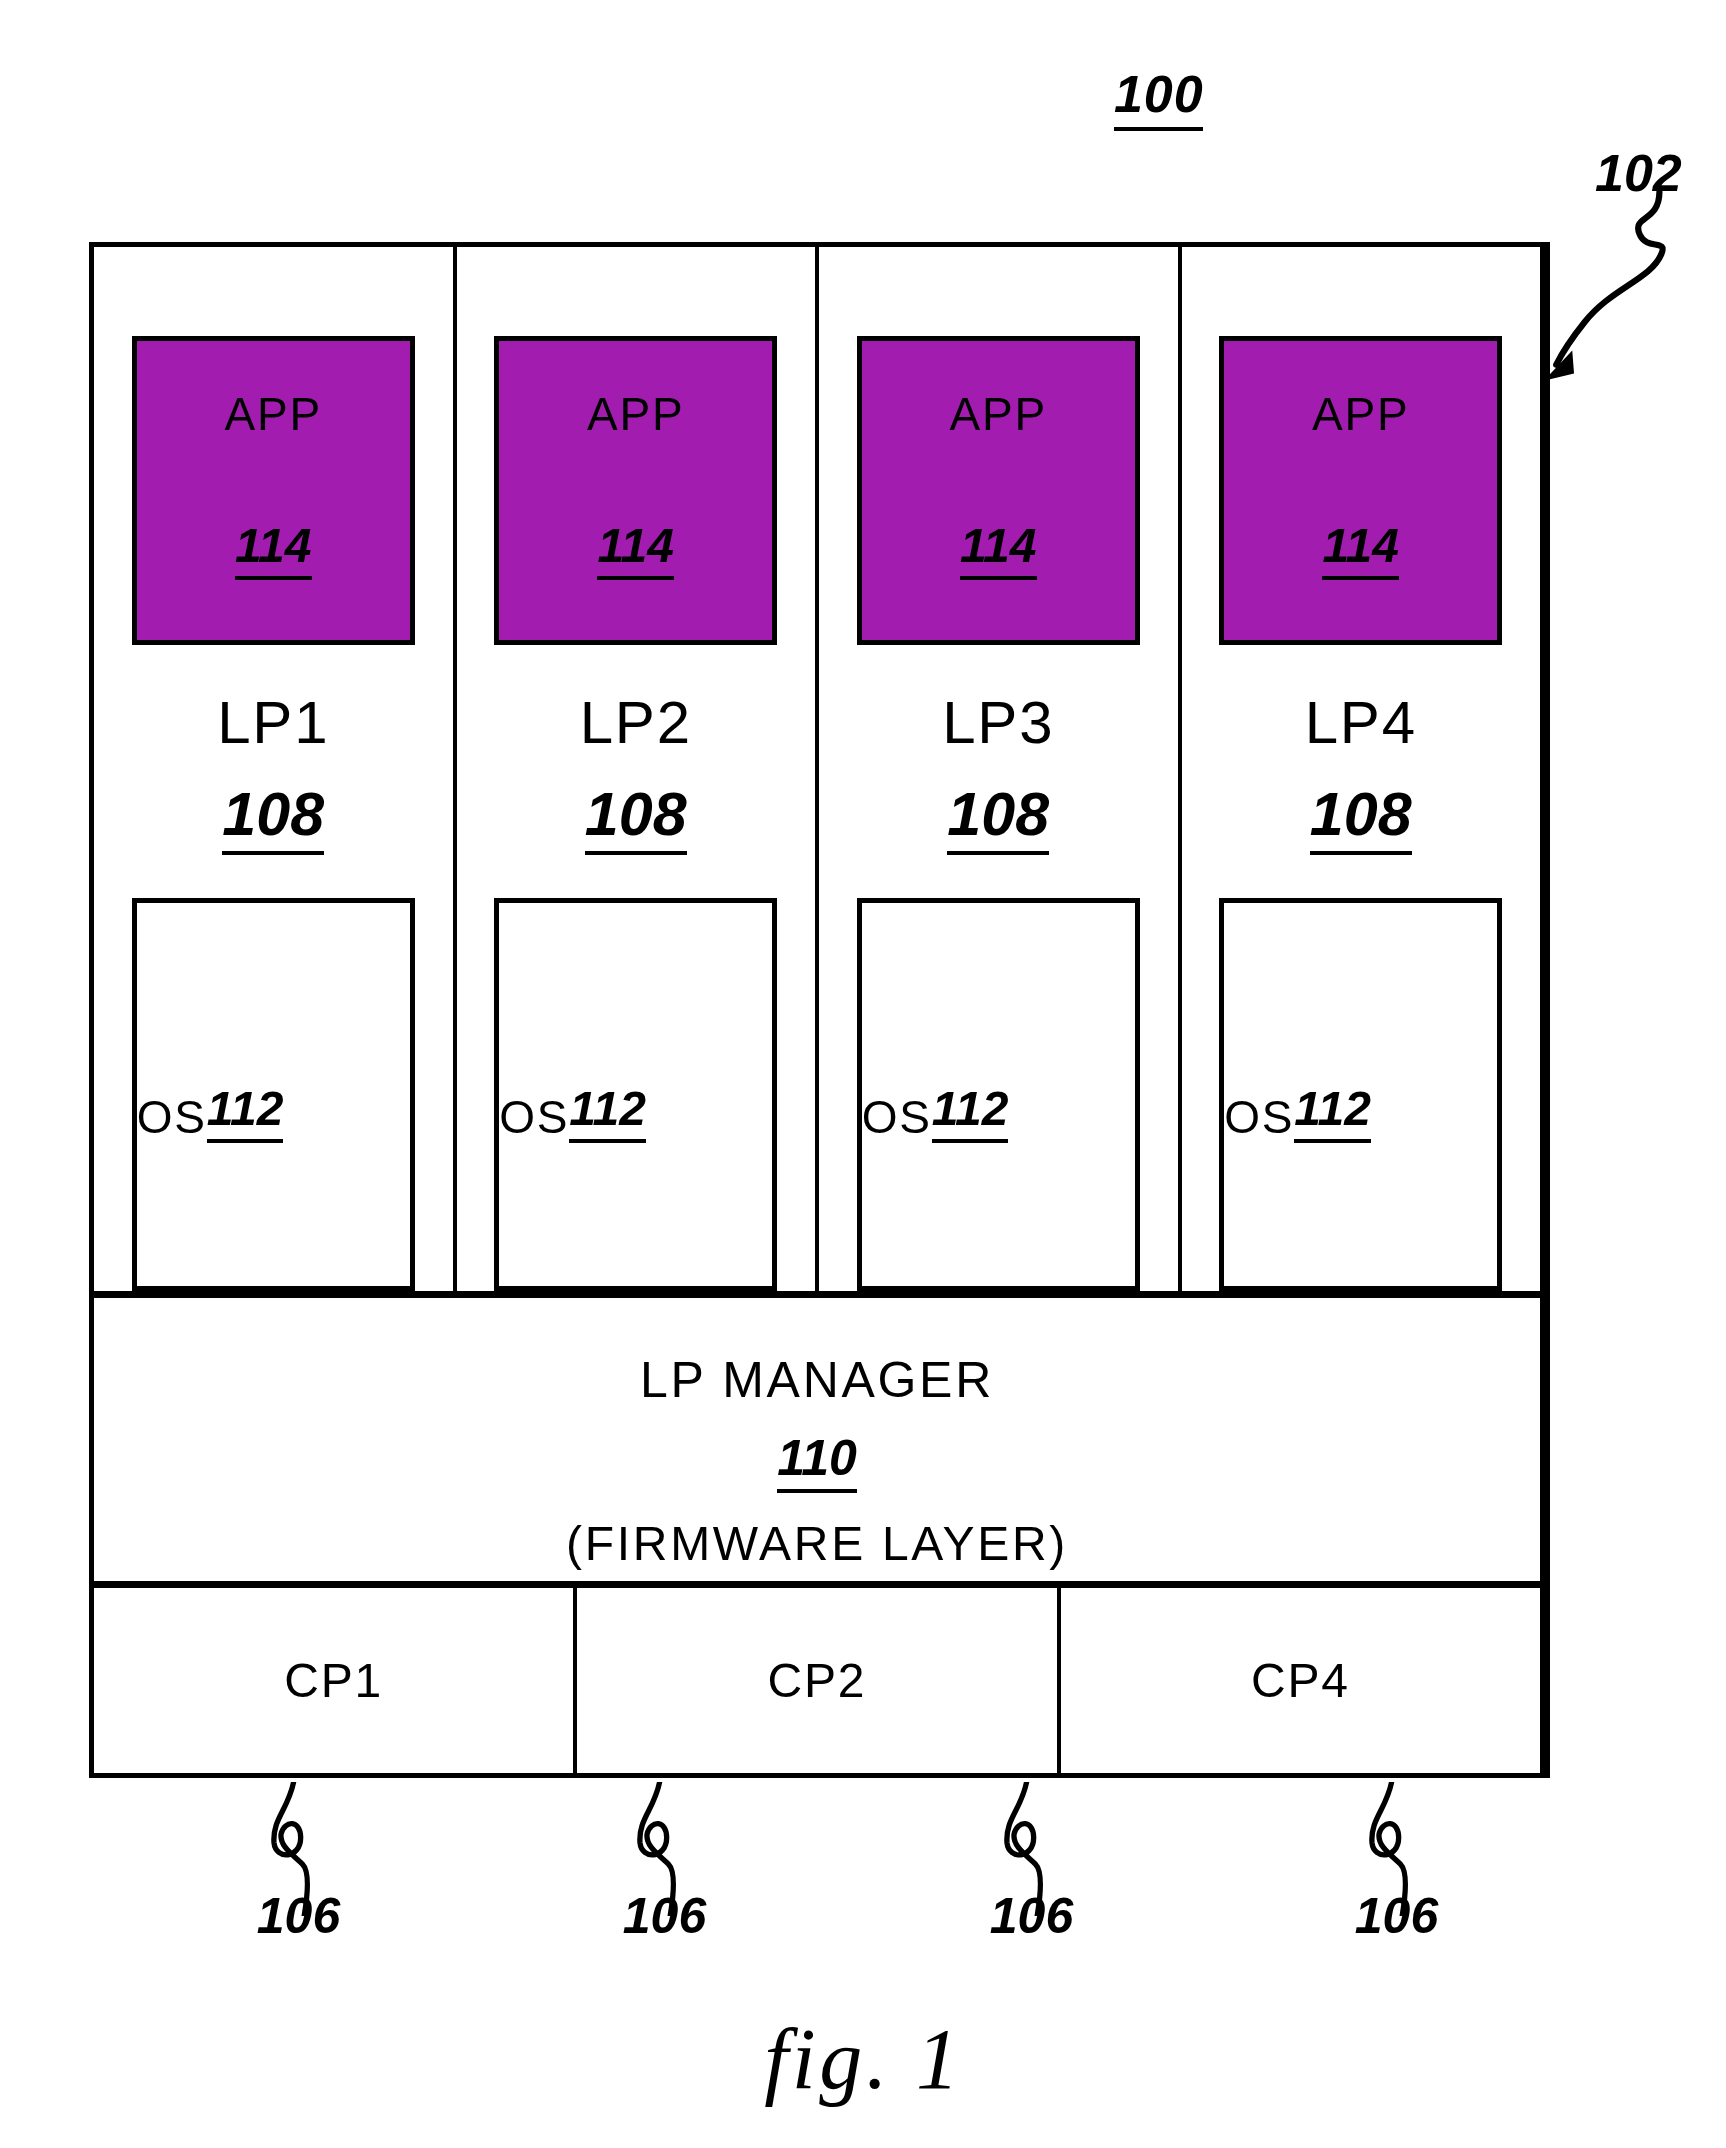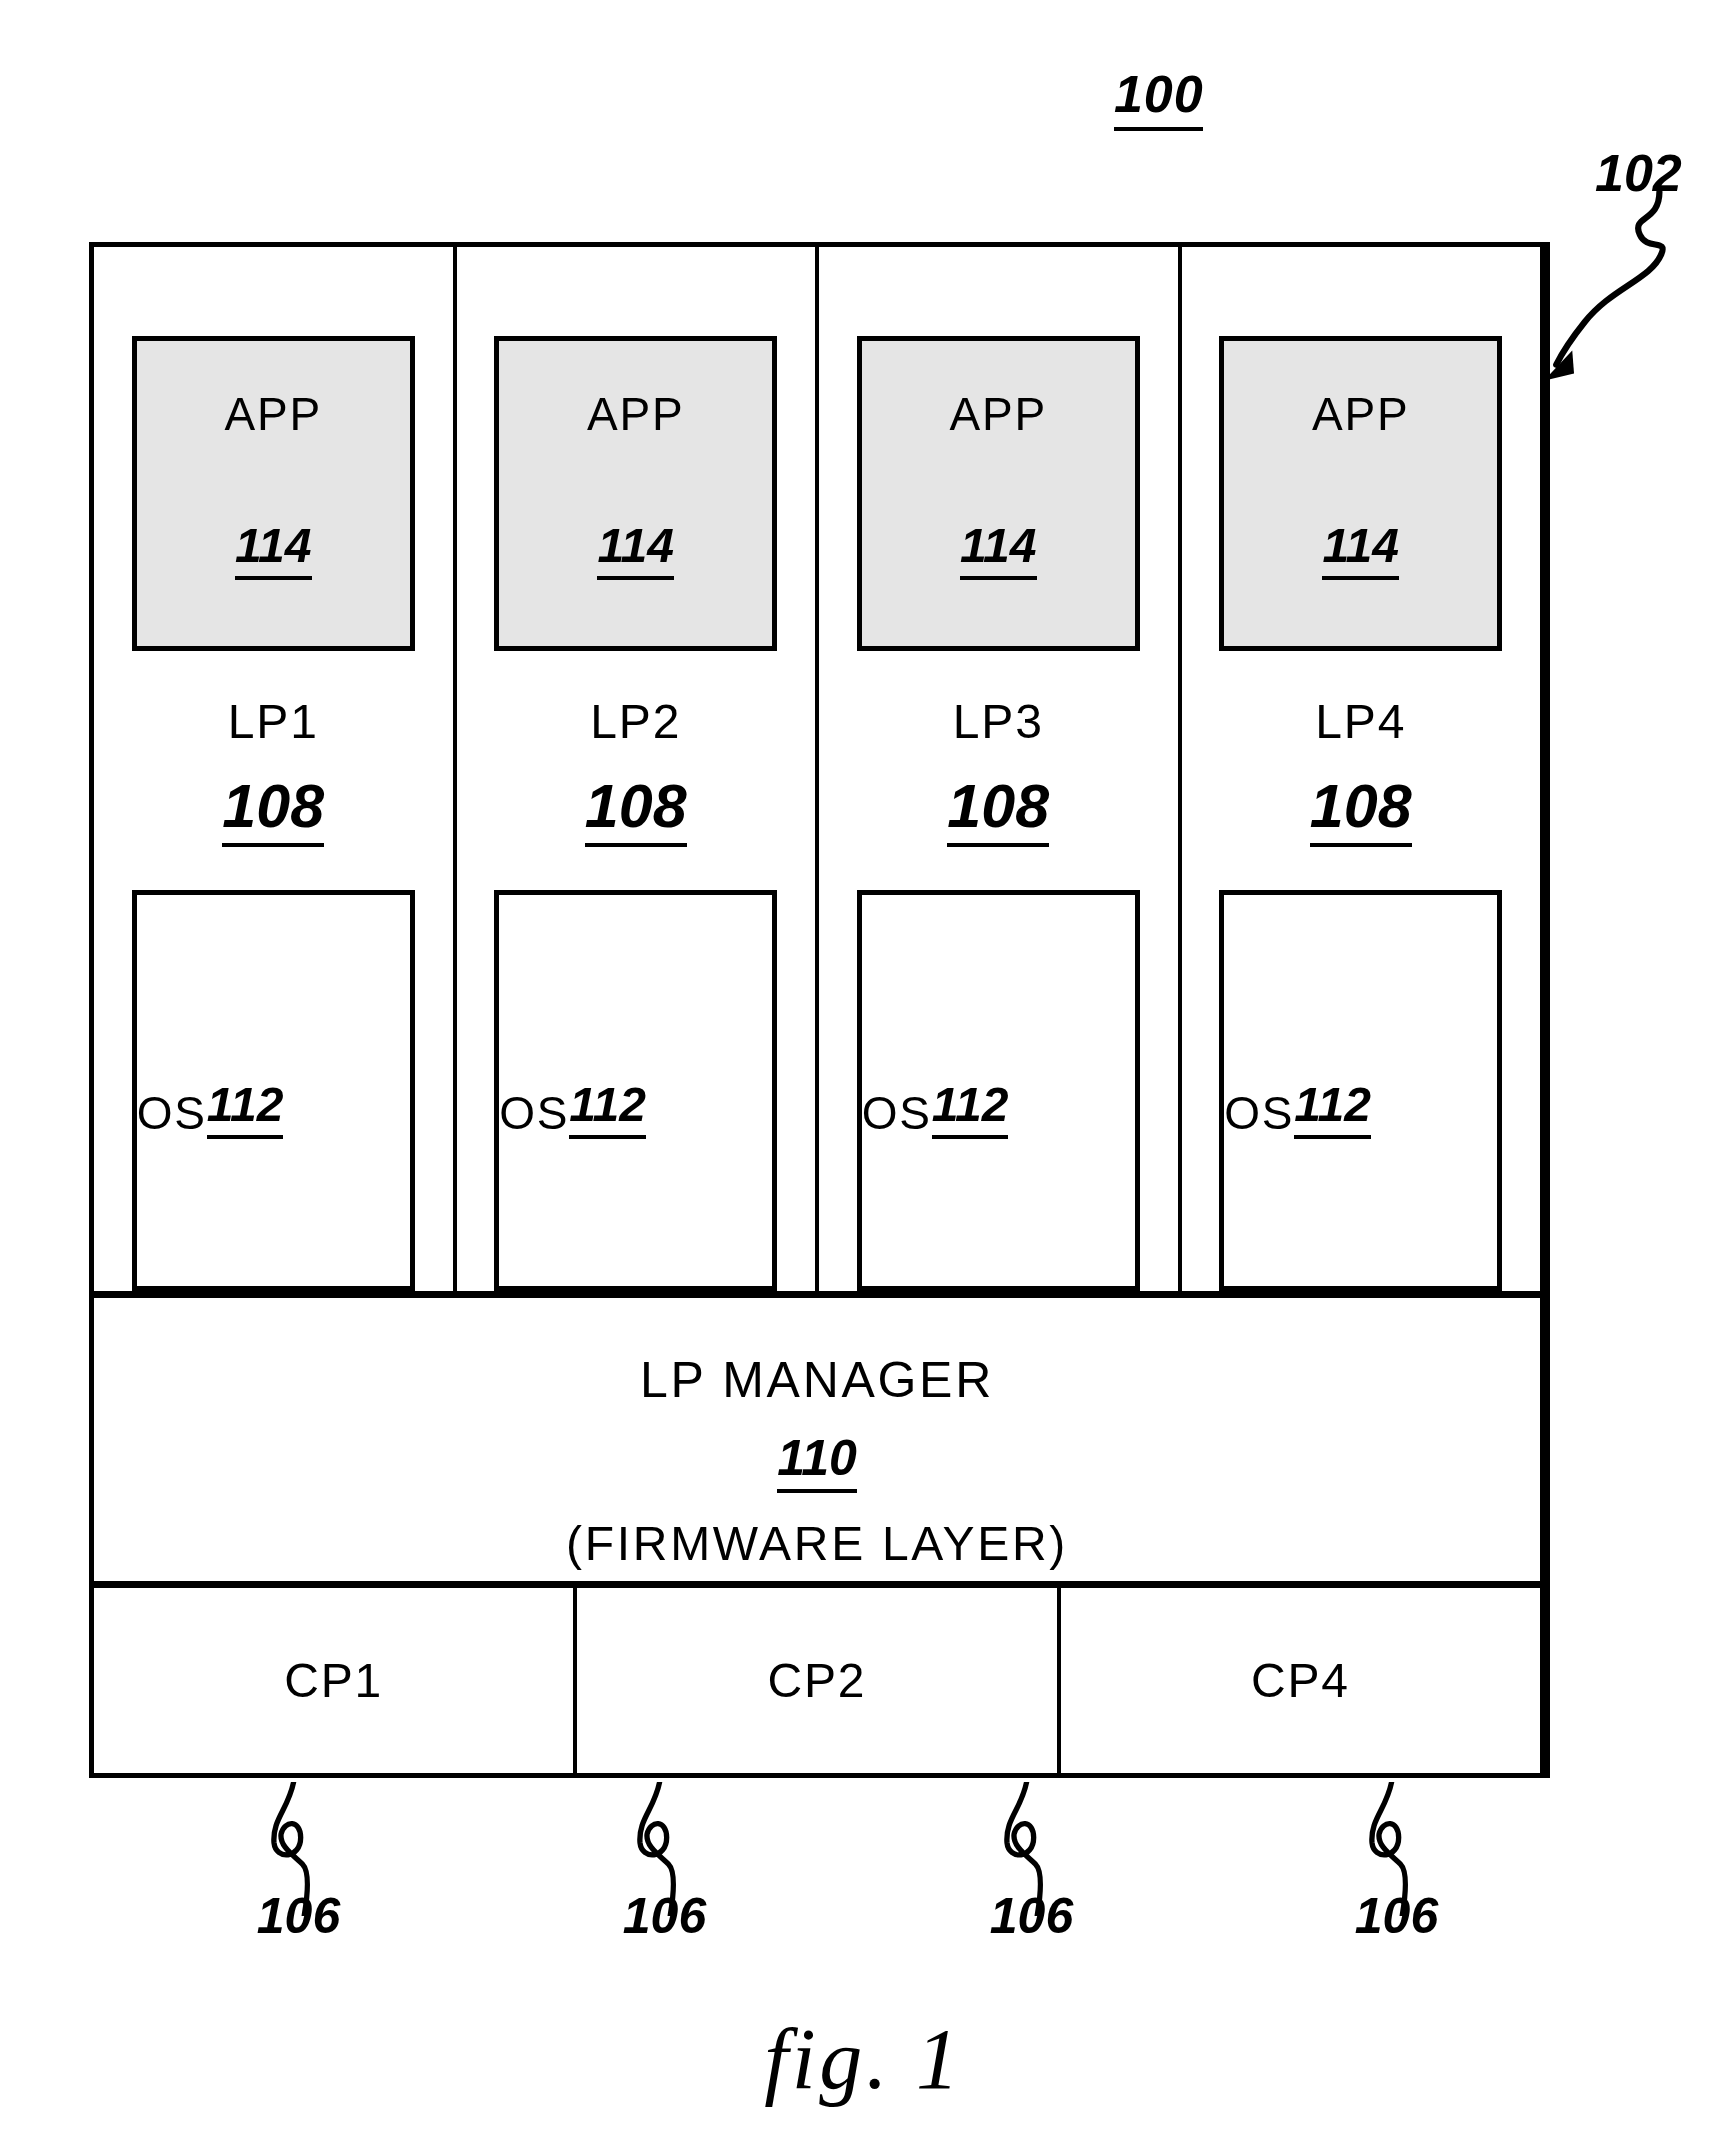--- a/index.html
+++ b/index.html
@@ -86,38 +86,38 @@
   .lp-column + .lp-column {
     border-left: 4.5px solid #000;
   }
 
   .app-box {
     box-sizing: border-box;
     width: 283px;
     height: 340px;
     margin-top: 89px;
     border: 5.3px solid #000;
-    background: #e5e5e5;
+    background: #a21caf;
     display: flex;
     flex-direction: column;
     align-items: center;
     justify-content: flex-start;
   }
   .app-title {
     font-size: 46px;
     letter-spacing: 1.8px;
     margin-top: 46px;
   }
   .app-ref {
     font-size: 48px;
     margin-top: 77px;
   }
 
   .lp-label {
-    font-size: 48px;
+    font-size: 60px;
     letter-spacing: 1.8px;
     margin-top: 43px;
   }
   .lp-ref {
     font-size: 61px;
     margin-top: 22px;
   }
 
   .os-box {
     box-sizing: border-box;

